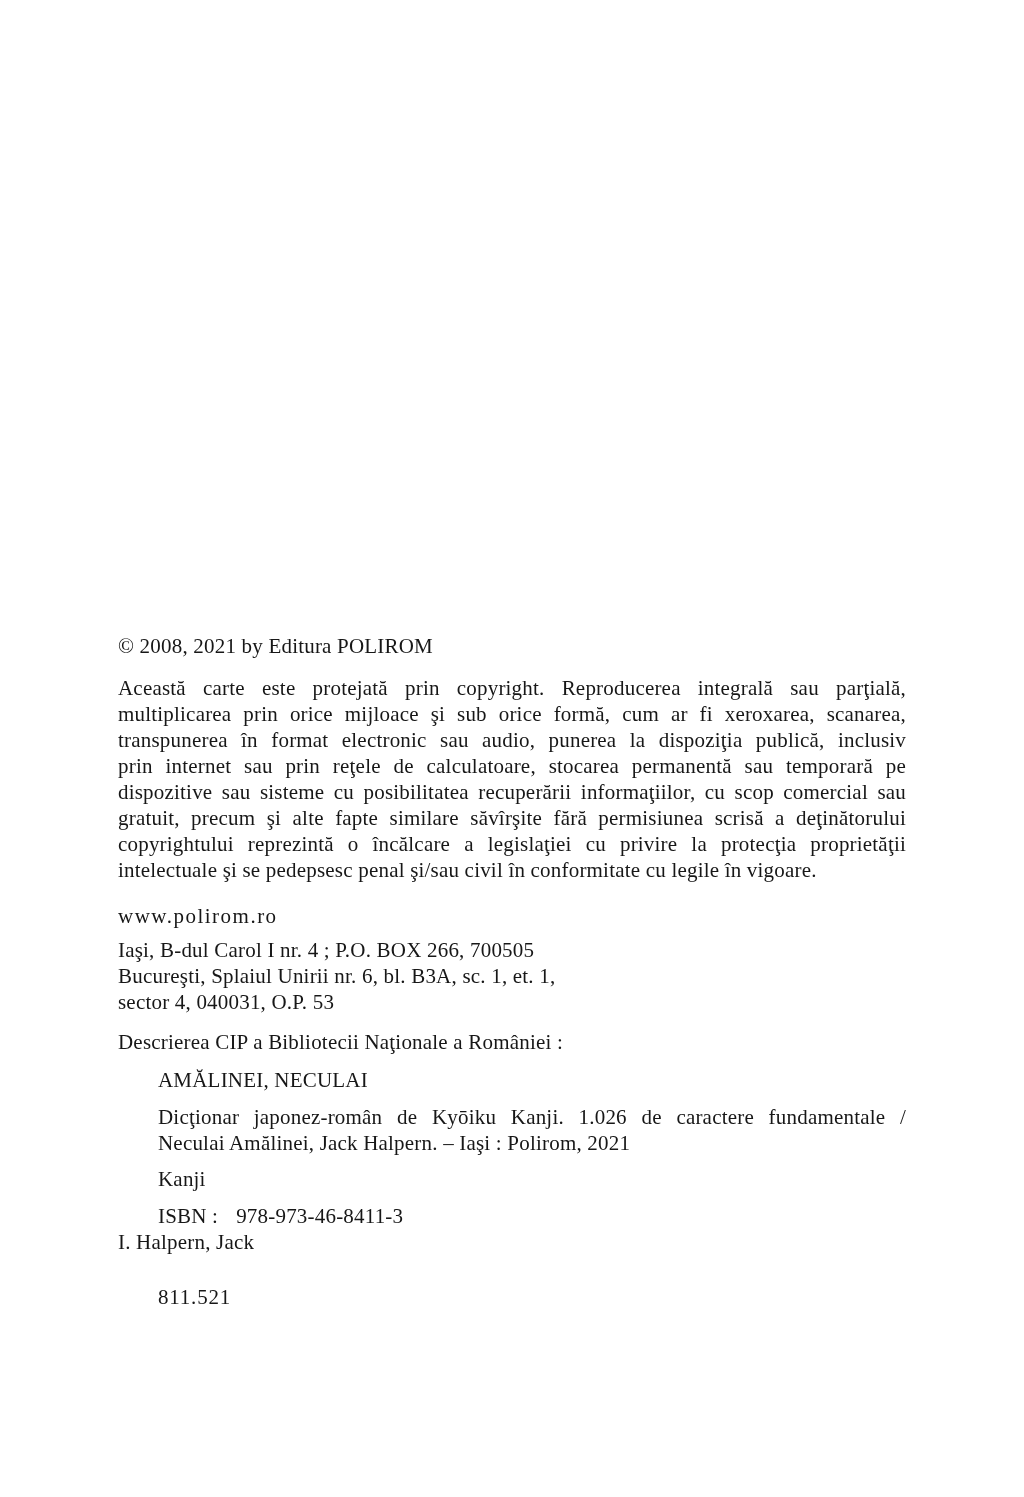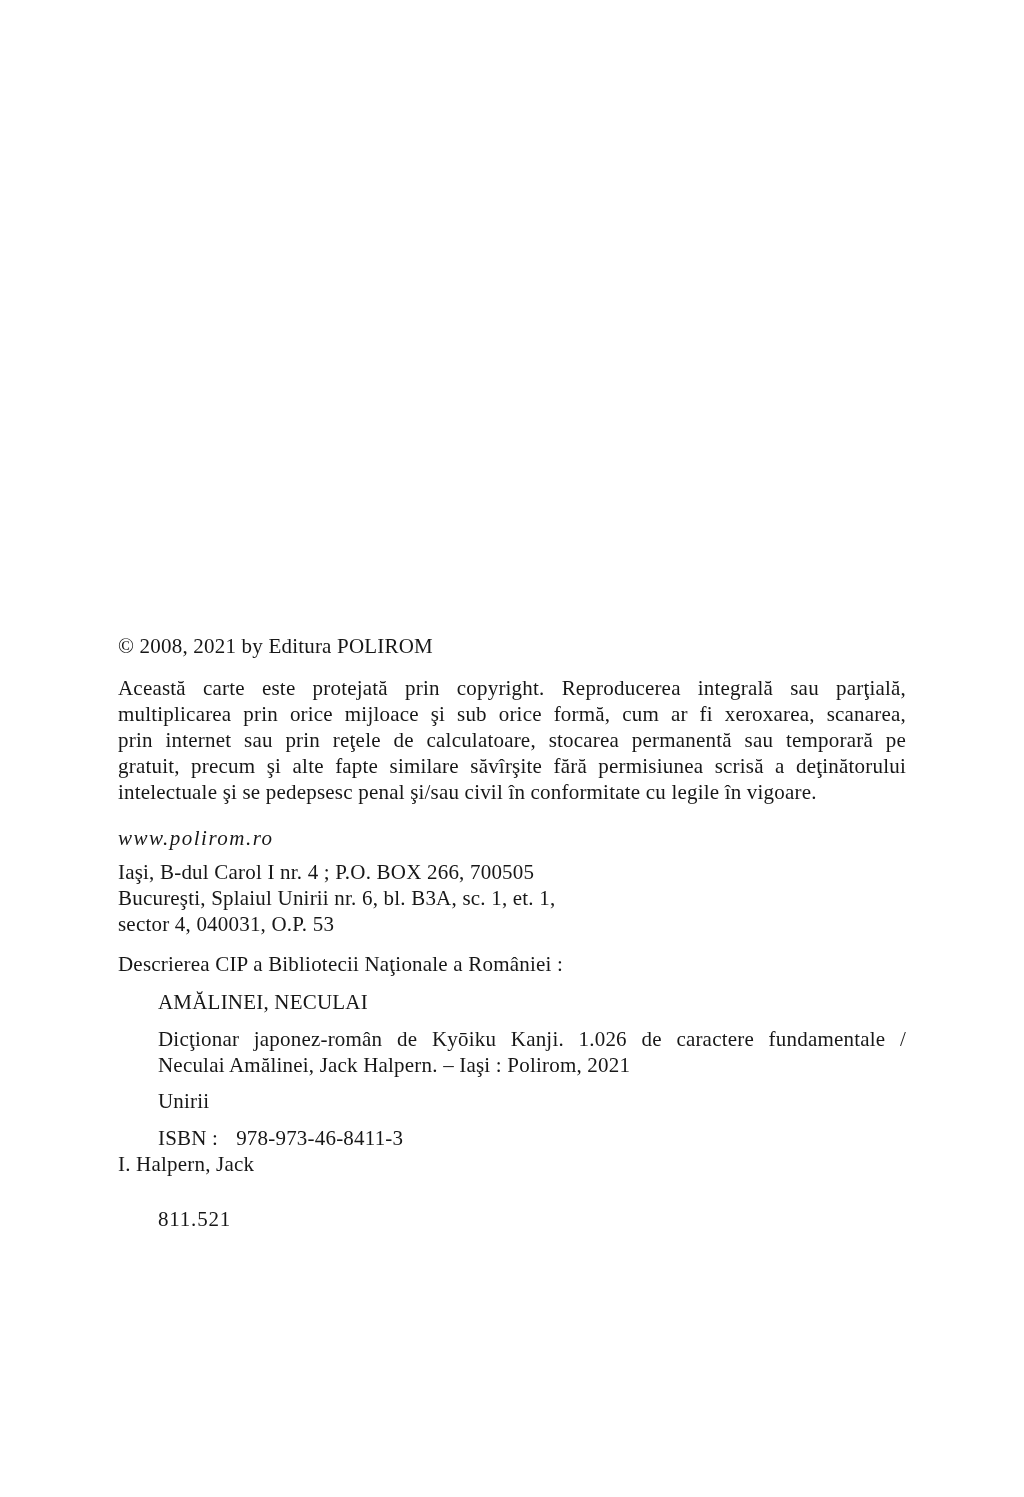--- a/index.html
+++ b/index.html
@@ -30,21 +30,20 @@
   .jline {
     white-space: nowrap;
     text-align: justify;
     text-align-last: justify;
   }
   .notice {
     margin-top: 16px;
   }
   .website {
     margin-top: 20px;
-    font-style: italic;
     letter-spacing: 1.5px;
     word-spacing: 4px;
   }
   .publisher {
     margin-top: 8px;
   }
   .cip-heading {
     margin-top: 14px;
   }
   .indent {
@@ -81,42 +80,45 @@
 </head>
 <body>
 
 <div class="page">
 
   <div class="line">© 2008, 2021 by Editura POLIROM</div>
 
   <div class="notice">
     <div class="jline">Această carte este protejată prin copyright. Reproducerea integrală sau parţială,</div>
     <div class="jline">multiplicarea prin orice mijloace şi sub orice formă, cum ar fi xeroxarea, scanarea,</div>
+    <div class="jline">transpunerea în format electronic sau audio, punerea la dispoziţia publică, inclusiv</div>
     <div class="jline">prin internet sau prin reţele de calculatoare, stocarea permanentă sau temporară pe</div>
+    <div class="jline">dispozitive sau sisteme cu posibilitatea recuperării informaţiilor, cu scop comercial sau</div>
     <div class="jline">gratuit, precum şi alte fapte similare săvîrşite fără permisiunea scrisă a deţinătorului</div>
+    <div class="jline">copyrightului reprezintă o încălcare a legislaţiei cu privire la protecţia proprietăţii</div>
     <div class="line">intelectuale şi se pedepsesc penal şi/sau civil în conformitate cu legile în vigoare.</div>
   </div>
 
   <div class="website line">www.polirom.ro</div>
 
   <div class="publisher">
     <div class="line">Iaşi, B-dul Carol I nr. 4 ; P.O. BOX 266, 700505</div>
     <div class="line">Bucureşti, Splaiul Unirii nr. 6, bl. B3A, sc. 1, et. 1,</div>
     <div class="line">sector 4, 040031, O.P. 53</div>
   </div>
 
   <div class="cip-heading line">Descrierea CIP a Bibliotecii Naţionale a României :</div>
 
   <div class="cip-author indent line">AMĂLINEI, NECULAI</div>
 
   <div class="cip-title indent">Dicţionar japonez-român de Kyōiku Kanji. 1.026 de caractere fundamentale /</div>
 
   <div class="indent line">Neculai Amălinei, Jack Halpern. – Iaşi : Polirom, 2021</div>
 
-  <div class="cip-index indent line">Unirii</div>
+  <div class="cip-index indent line">Kanji</div>
 
   <div class="cip-isbn indent line">
     <span>ISBN :</span><span class="isbn-value">978-973-46-8411-3</span>
   </div>
 
   <div class="cip-contributor line">I. Halpern, Jack</div>
 
   <div class="cip-udc indent line">811.521</div>
 
 

